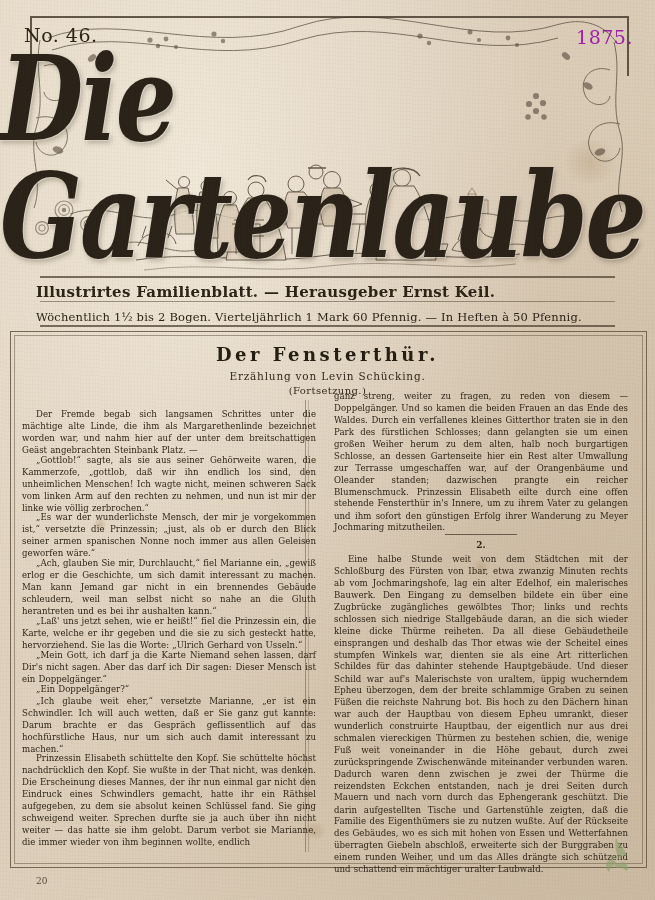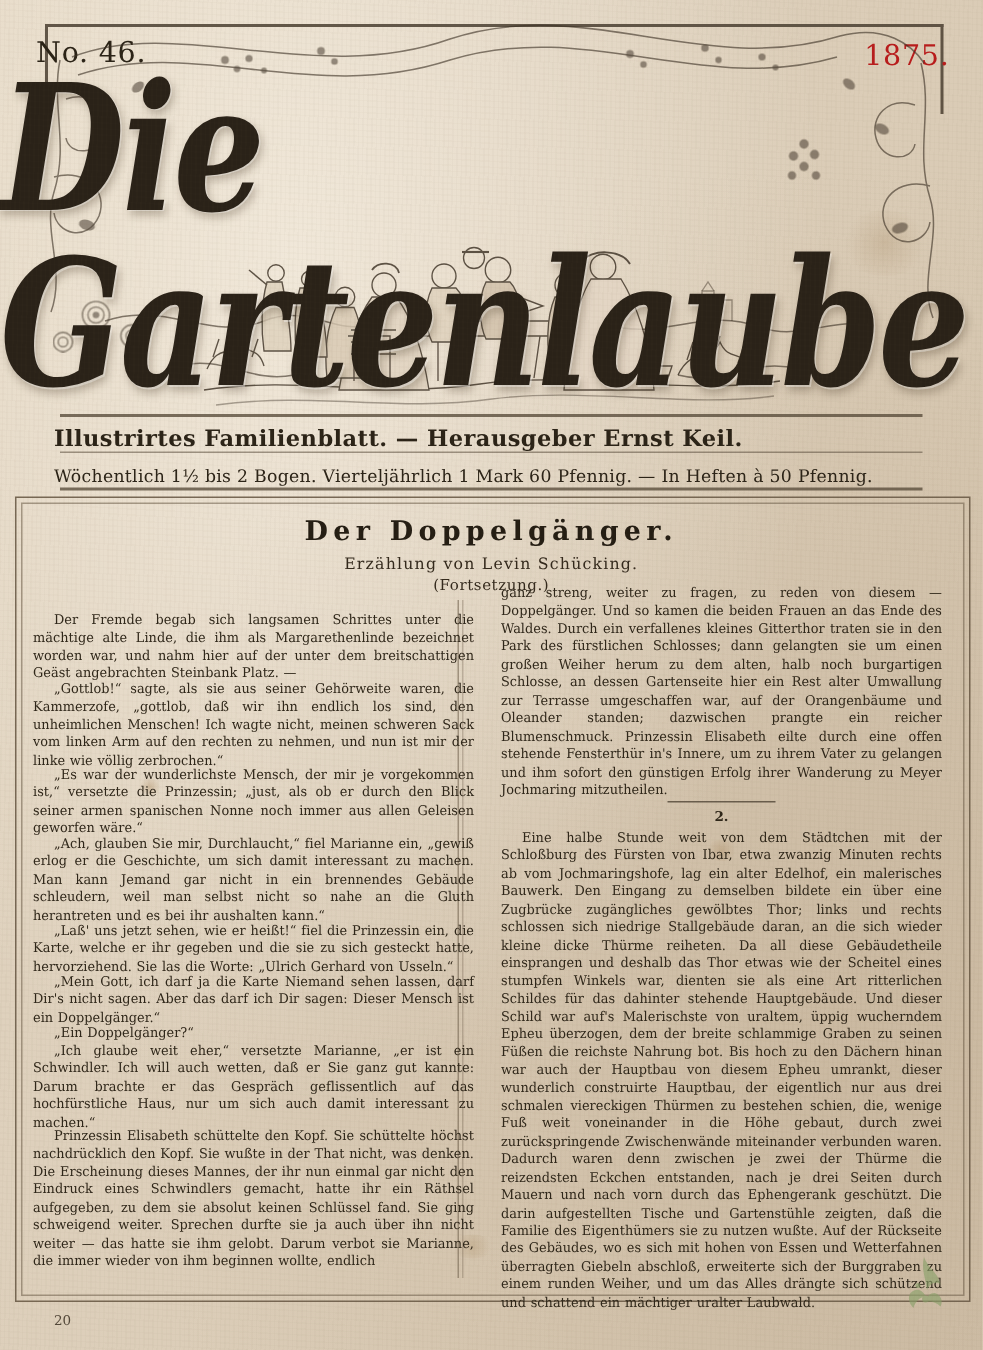--- a/index.html
+++ b/index.html
@@ -31,21 +31,21 @@
     position:absolute;left:30px;top:16px;width:595px;height:58px;
     border:2px solid #4a3f31;border-bottom:none;opacity:.85;
   }
   .issue-no{
     position:absolute;left:24px;top:24px;
     font-size:19px;color:#2b2317;letter-spacing:.5px;
     font-family:"DejaVu Serif", serif;
   }
   .issue-year{
     position:absolute;right:22px;top:26px;
-    font-size:19px;color:#b91c1c;letter-spacing:.5px;margin-left:31px;
+    font-size:19px;color:#a21caf;letter-spacing:.5px;margin-left:31px;
   }
   #logo{
     position:absolute;left:0;top:34px;width:655px;height:200px;
   }
   #logo-text{
     font-family:"DejaVu Serif", serif;
     font-size:96px;line-height:1;
     font-weight:bold;font-style:italic;
     color:#2a2218;
     letter-spacing:-2px;
@@ -275,21 +275,21 @@
 <div class="rule" style="left:40px;top:301px;width:575px;height:0.9px;opacity:.55;"></div>
 <div class="rule" style="left:40px;top:325px;width:575px;height:1.6px;"></div>
 
 <div class="subtitle" id="sub1">Illustrirtes Familienblatt. — Herausgeber Ernst Keil.</div>
 <div class="subtitle" id="sub2">Wöchentlich 1½ bis 2 Bogen. Vierteljährlich 1 Mark 60 Pfennig. — In Heften à 50 Pfennig.</div>
 
 <div id="textframe"></div>
 <div id="textframe2"></div>
 
 <div id="article-head">
-  <div class="art-title">Der Doppelgänger.</div>
+  <div class="art-title">Der Fensterthür.</div>
   <div class="art-sub">Erzählung von Levin Schücking.</div>
   <div class="art-cont">(Fortsetzung.)</div>
 </div>
 
 <div class="colrule"></div>
 <div class="colrule2"></div>
 
 <div id="cols">
 
   <div class="col">

